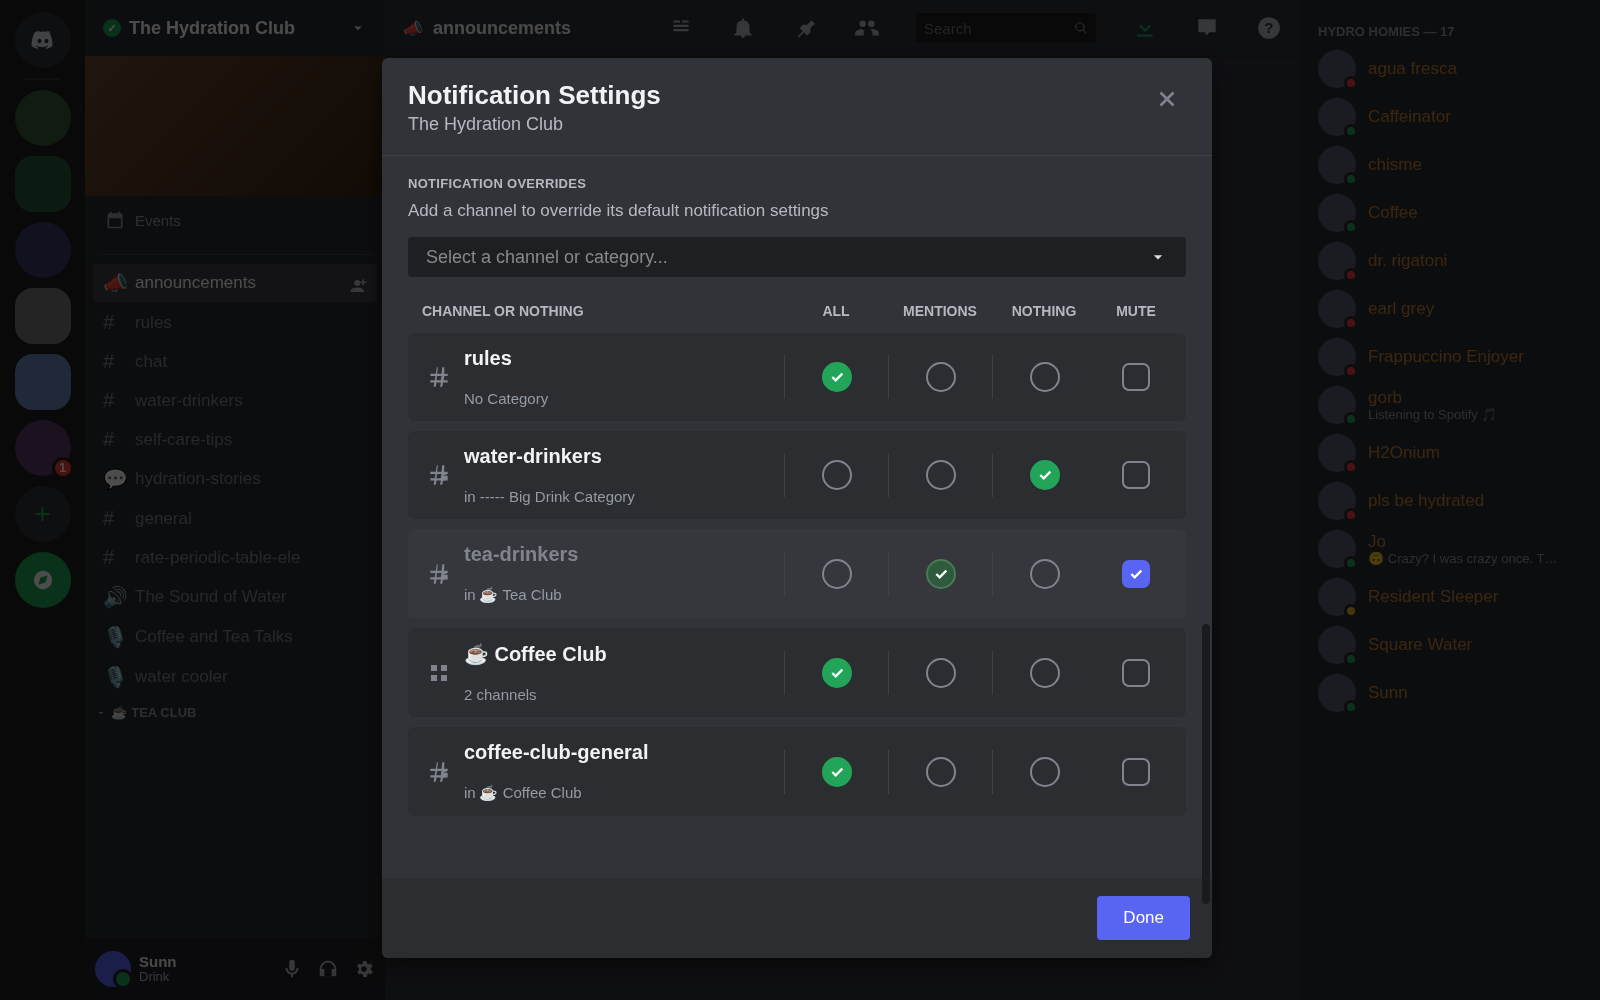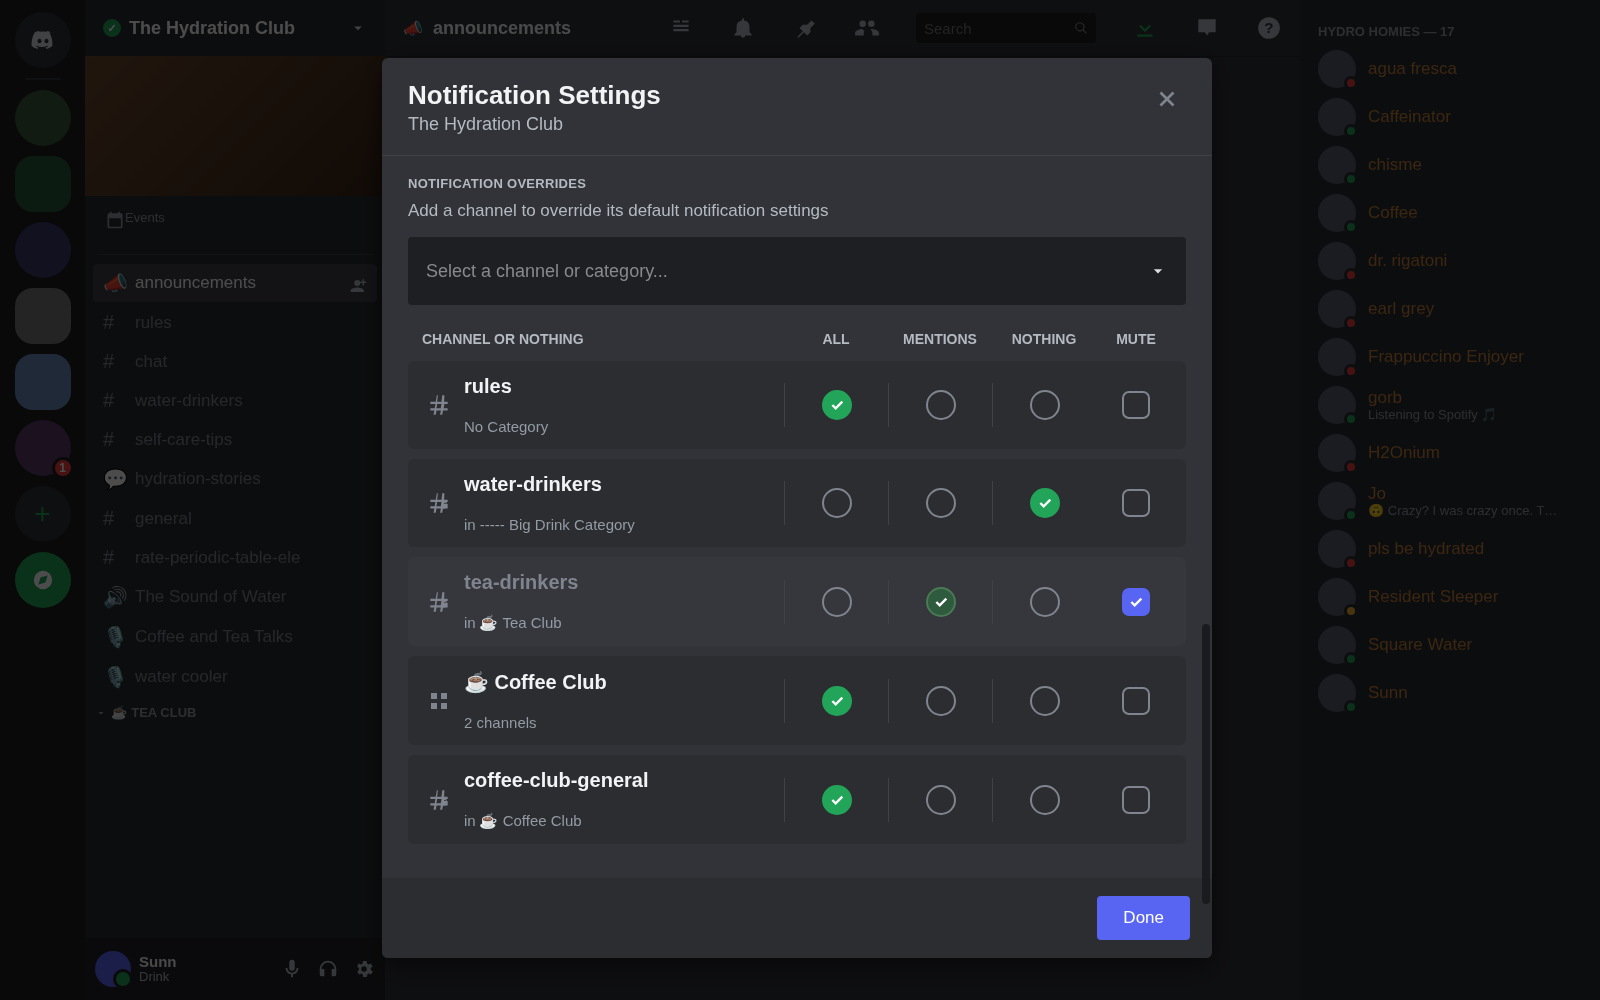--- a/index.html
+++ b/index.html
@@ -13,21 +13,21 @@
   .server-pill .badge { position:absolute; bottom:-3px; right:-3px; background:#f23f42; color:#fff; font-size:12px; width:22px; height:22px; border-radius:11px; display:flex;align-items:center;justify-content:center; border:3px solid #1e1f22;}
   .server-sep { width: 36px; height:2px; background:#35363c; border-radius:1px;}
   .server-add { width:56px;height:56px;border-radius:50%;background:#313338;color:#23a559;display:flex;align-items:center;justify-content:center;font-size:28px;}
   .server-explore { width:56px;height:56px;border-radius:50%;background:#23a559;color:#fff;display:flex;align-items:center;justify-content:center;}
 
   
   .channel-sidebar { width: 300px; background: #2b2d31; display:flex; flex-direction:column; }
   .server-header { height: 56px; display:flex; align-items:center; padding: 0 18px; font-weight:600; font-size:18px; color:#fff; box-shadow: 0 1px 0 rgba(0,0,0,.2); justify-content:space-between;}
   .server-header .verify { width:18px;height:18px;border-radius:50%;background:#23a559;display:inline-flex;align-items:center;justify-content:center;margin-right:8px;font-size:11px;color:#fff;}
   .banner { height: 140px; background: linear-gradient(135deg,#6d4a2f,#3a2416); }
-  .events-btn { margin: 4px 8px 14px; padding: 10px 12px; border-radius:4px; color:#949ba4; display:flex;gap:0; font-size:13px;}
+  .events-btn { margin: 4px 8px 14px; padding: 10px 12px; border-radius:4px; color:#949ba4; display:flex;align-items:center;gap:10px; font-size:15px;}
   .chan-sep{height:1px;background:#3f4147;margin:0 12px 8px;}
   .category { padding: 8px 8px 2px 10px; font-size:13px; font-weight:700; color:#949ba4; display:flex;align-items:center;gap:4px; text-transform:uppercase;}
   .channel-item { margin: 1px 8px; padding: 7px 10px; border-radius:4px; display:flex;align-items:center;gap:10px; color:#80848e; font-size:17px; position:relative;}
   .channel-item.selected { background:#404249; color:#fff;}
   .channel-item .chicon { width:22px; color:#80848e; font-size:20px;}
   .channel-item.selected .chicon{color:#fff;}
   .channel-item .addp { margin-left:auto; color:#b5bac1;}
   .user-panel { margin-top:auto; height:62px; background:#232428; display:flex;align-items:center;padding:0 10px; gap:8px;}
   .user-panel .avatar{width:36px;height:36px;border-radius:50%;background:#5865f2;position:relative;}
   .user-panel .avatar::after{content:"";position:absolute;right:-2px;bottom:-2px;width:14px;height:14px;border-radius:50%;background:#23a559;border:3px solid #232428;}
@@ -62,21 +62,21 @@
   
   .modal{position:fixed;left:382px;top:58px;width:830px;bottom:42px;background:#313338;border-radius:6px;box-shadow:0 8px 24px rgba(0,0,0,.5);display:flex;flex-direction:column;overflow:hidden;}
   .modal-head{padding:22px 26px 20px;display:flex;align-items:flex-start;}
   .modal-head .titles .t{font-size:26px;font-weight:700;color:#f2f3f5;}
   .modal-head .titles .s{font-size:18px;color:#b5bac1;margin-top:3px;}
   .modal-head .close{margin-left:auto;color:#80848e;cursor:pointer;padding:6px;}
   .modal-sep{height:1px;background:#3f4147;}
   .modal-body{flex:1;overflow-y:auto;padding:20px 26px 10px;}
   .sect-head{font-size:13px;font-weight:800;color:#b5bac1;letter-spacing:.3px;}
   .sect-sub{font-size:17px;color:#b5bac1;margin:10px 0 16px;}
-  .select-box{background:#1e1f22;border-radius:4px;height:68px;display:flex;align-items:center;padding:0 18px;color:#87898c;font-size:18px;justify-content:space-between;margin-bottom:22px;}
+  .select-box{background:#1e1f22;border-radius:4px;height:40px;display:flex;align-items:center;padding:0 18px;color:#87898c;font-size:18px;justify-content:space-between;margin-bottom:22px;}
   .table-head{display:flex;align-items:center;padding:4px 10px 14px 14px;font-size:14px;font-weight:800;color:#b5bac1;}
   .col-name{flex:1;}
   .col-opt{width:104px;text-align:center;}
   .col-mute{width:80px;text-align:center;}
   .ov-row{background:#2b2d31;border-radius:6px;margin-bottom:10px;display:flex;align-items:center;padding:14px 10px 14px 14px;}
   .ov-icon{width:34px;color:#80848e;display:flex;align-items:center;justify-content:center;}
   .ov-names{flex:1;padding-left:8px;}
   .ov-names .n{color:#f2f3f5;font-size:20px;font-weight:600;}
   .ov-names .c{color:#949ba4;font-size:15px;margin-top:20px;}
   .ov-col{width:104px;display:flex;align-items:center;justify-content:center;border-left:1px solid #3f4147;height:44px;}
@@ -346,33 +346,33 @@
         <div class="member">
           <div class="mav">
             <div class="st dnd"></div>
           </div>
     <div>
             <div class="mn">H2Onium</div>
           </div>
         </div>
         <div class="member">
           <div class="mav">
+            <div class="st dnd"></div>
+          </div>
+    <div>
+            <div class="mn">pls be hydrated</div>
+          </div>
+        </div>
+        <div class="member">
+          <div class="mav">
             <div class="st online"></div>
           </div>
     <div>
             <div class="mn">Jo</div>
             <div class="ms">🙃 Crazy? I was crazy once. T…</div>
-          </div>
-        </div>
-        <div class="member">
-          <div class="mav">
-            <div class="st dnd"></div>
-          </div>
-    <div>
-            <div class="mn">pls be hydrated</div>
           </div>
         </div>
         <div class="member">
           <div class="mav">
             <div class="st idle"></div>
           </div>
     <div>
             <div class="mn">Resident Sleeper</div>
           </div>
         </div>

